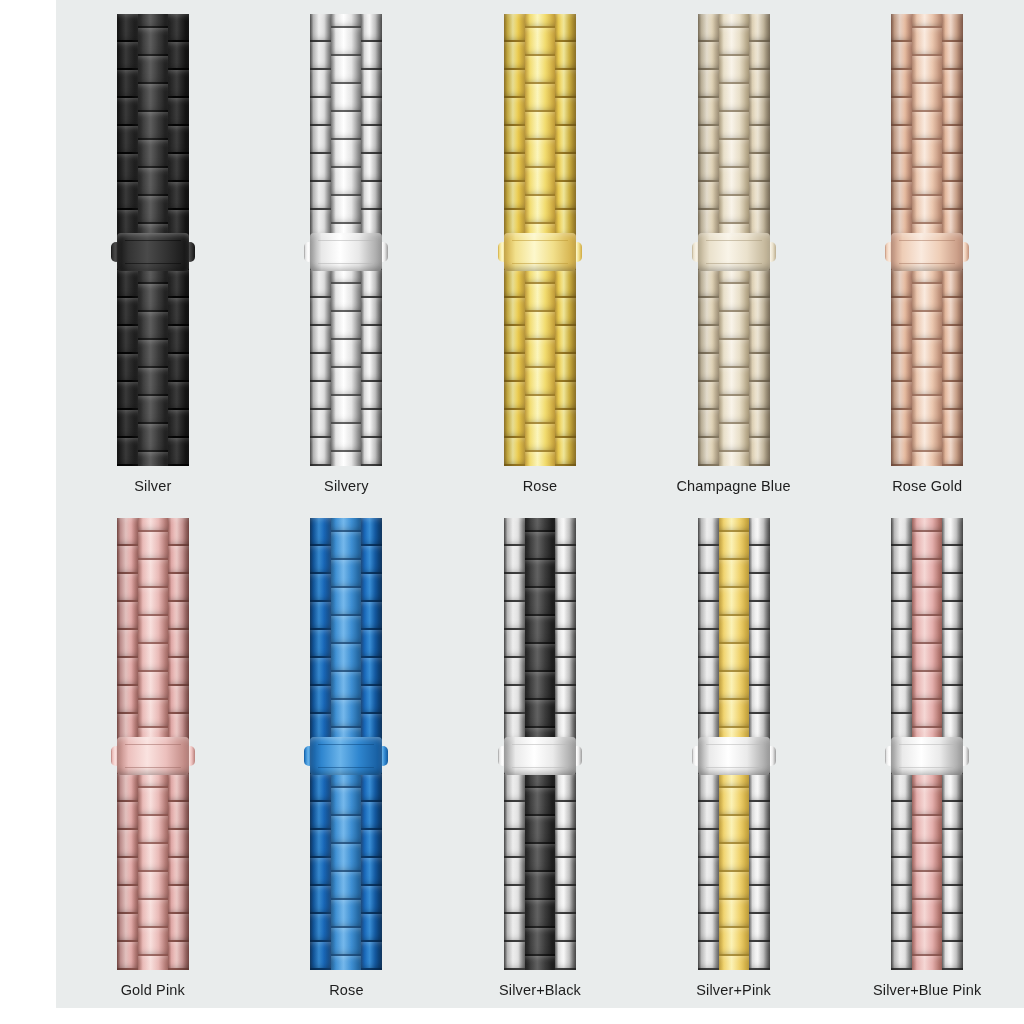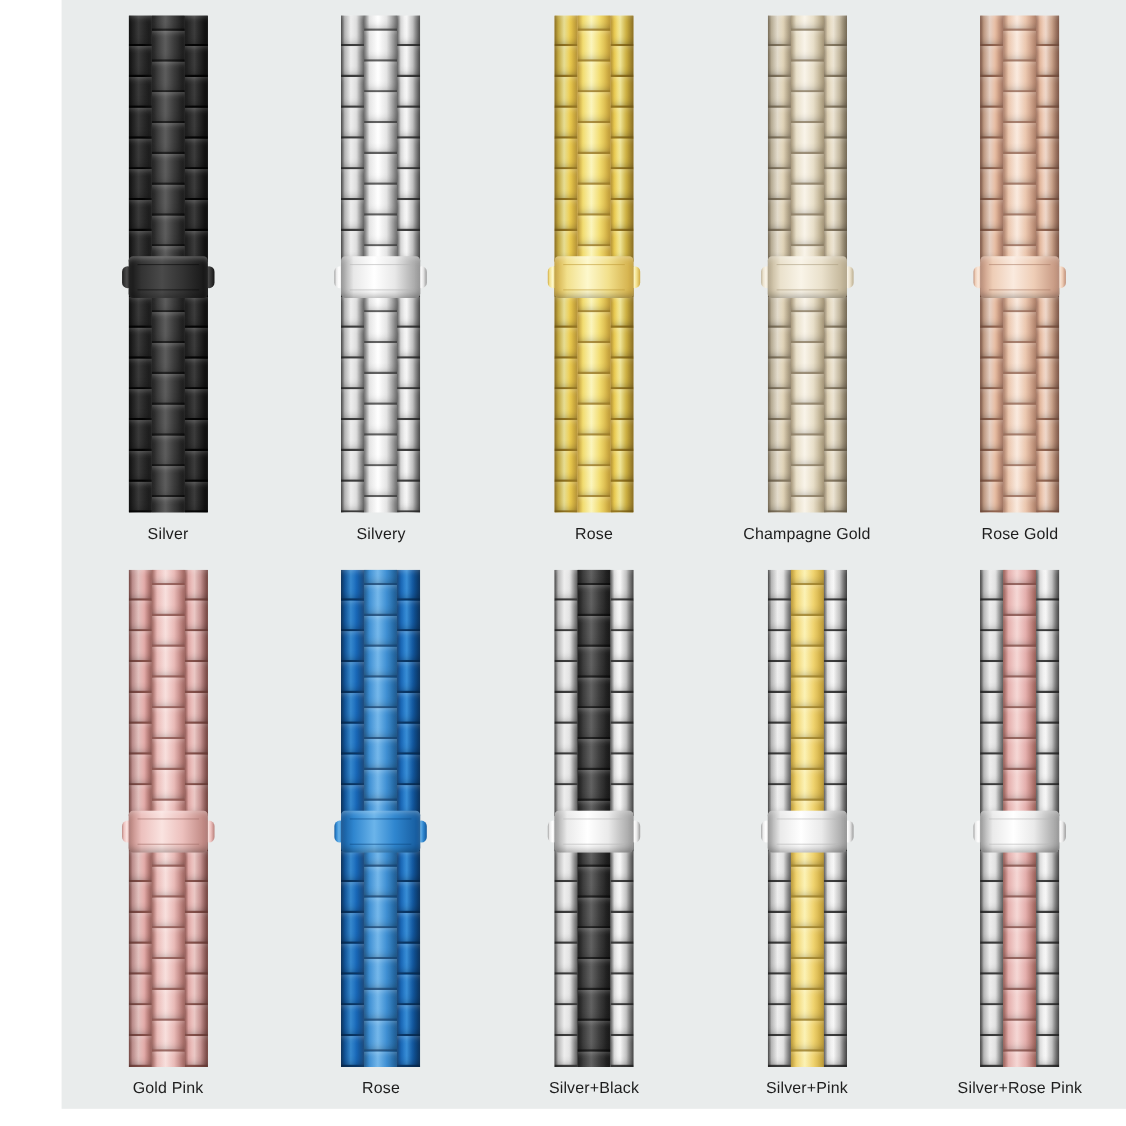--- a/index.html
+++ b/index.html
@@ -646,21 +646,21 @@
             </div>
             <div class="clasp">
               <div class="clasp-tab l" style="background: linear-gradient(90deg, rgb(188, 174, 144) 0%, rgb(234, 225, 204) 16%, rgb(249, 244, 232) 42%, rgb(234, 225, 204) 68%, rgb(188, 174, 144) 100%);"></div>
               <div class="clasp-tab r" style="background: linear-gradient(90deg, rgb(188, 174, 144) 0%, rgb(234, 225, 204) 16%, rgb(249, 244, 232) 42%, rgb(234, 225, 204) 68%, rgb(188, 174, 144) 100%);"></div>
               <div class="clasp-core" style="background: linear-gradient(90deg, rgb(188, 174, 144) 0%, rgb(234, 225, 204) 16%, rgb(249, 244, 232) 42%, rgb(234, 225, 204) 68%, rgb(188, 174, 144) 100%); box-shadow: rgba(255, 255, 255, 0.38) 0px 3px 6px -2px inset, rgba(0, 0, 0, 0.32) 0px -4px 7px -2px inset;">
                 <div class="clasp-line" style="top: 7px; background: rgb(171, 157, 128); opacity: 0.55;"></div>
                 <div class="clasp-line" style="bottom: 7px; background: rgb(171, 157, 128); opacity: 0.55;"></div>
               </div>
             </div>
           </div>
-          <div class="label" style="color: rgb(29, 29, 29);">Champagne Gold</div>
+          <div class="label" style="color: rgb(29, 29, 29);">Champagne Blue</div>
         </div>
         <div class="cell">
           <div class="band-wrap">
             <div class="strap" style="top: 0px; height: 224px;">
               <div class="links">
                 <div class="col col-side" style="background: linear-gradient(90deg, rgb(164, 112, 90) 0%, rgb(227, 183, 156) 16%, rgb(246, 222, 208) 42%, rgb(227, 183, 156) 68%, rgb(164, 112, 90) 100%);">
                   <div class="seg" style="top: 0px; height: 28px; background: linear-gradient(90deg, rgb(164, 112, 90) 0%, rgb(227, 183, 156) 16%, rgb(246, 222, 208) 42%, rgb(227, 183, 156) 68%, rgb(164, 112, 90) 100%); box-shadow: rgba(255, 255, 255, 0.3) 0px 3.4px 6.2px -2.8px inset, rgba(0, 0, 0, 0.34) 0px -5px 7.3px -3.4px inset;"></div>
                   <div class="seam" style="top: 26px; background: rgb(139, 92, 72); opacity: 0.88;"></div>
                   <div class="seg" style="top: 28px; height: 28px; background: linear-gradient(90deg, rgb(164, 112, 90) 0%, rgb(227, 183, 156) 16%, rgb(246, 222, 208) 42%, rgb(227, 183, 156) 68%, rgb(164, 112, 90) 100%); box-shadow: rgba(255, 255, 255, 0.3) 0px 3.4px 6.2px -2.8px inset, rgba(0, 0, 0, 0.34) 0px -5px 7.3px -3.4px inset;"></div>
                   <div class="seam" style="top: 54px; background: rgb(139, 92, 72); opacity: 0.88;"></div>
@@ -1446,17 +1446,17 @@
             </div>
             <div class="clasp">
               <div class="clasp-tab l" style="background: linear-gradient(90deg, rgb(156, 156, 156) 0%, rgb(234, 234, 234) 16%, rgb(255, 255, 255) 42%, rgb(234, 234, 234) 68%, rgb(156, 156, 156) 100%);"></div>
               <div class="clasp-tab r" style="background: linear-gradient(90deg, rgb(156, 156, 156) 0%, rgb(234, 234, 234) 16%, rgb(255, 255, 255) 42%, rgb(234, 234, 234) 68%, rgb(156, 156, 156) 100%);"></div>
               <div class="clasp-core" style="background: linear-gradient(90deg, rgb(156, 156, 156) 0%, rgb(234, 234, 234) 16%, rgb(255, 255, 255) 42%, rgb(234, 234, 234) 68%, rgb(156, 156, 156) 100%); box-shadow: rgba(255, 255, 255, 0.38) 0px 3px 6px -2px inset, rgba(0, 0, 0, 0.32) 0px -4px 7px -2px inset;">
                 <div class="clasp-line" style="top: 7px; background: rgb(184, 184, 184); opacity: 0.55;"></div>
                 <div class="clasp-line" style="bottom: 7px; background: rgb(184, 184, 184); opacity: 0.55;"></div>
               </div>
             </div>
           </div>
-          <div class="label" style="color: rgb(29, 29, 29);">Silver+Rose Pink</div>
+          <div class="label" style="color: rgb(29, 29, 29);">Silver+Blue Pink</div>
         </div>
       </div>
     </div>
 </div>
 
 </body></html>

